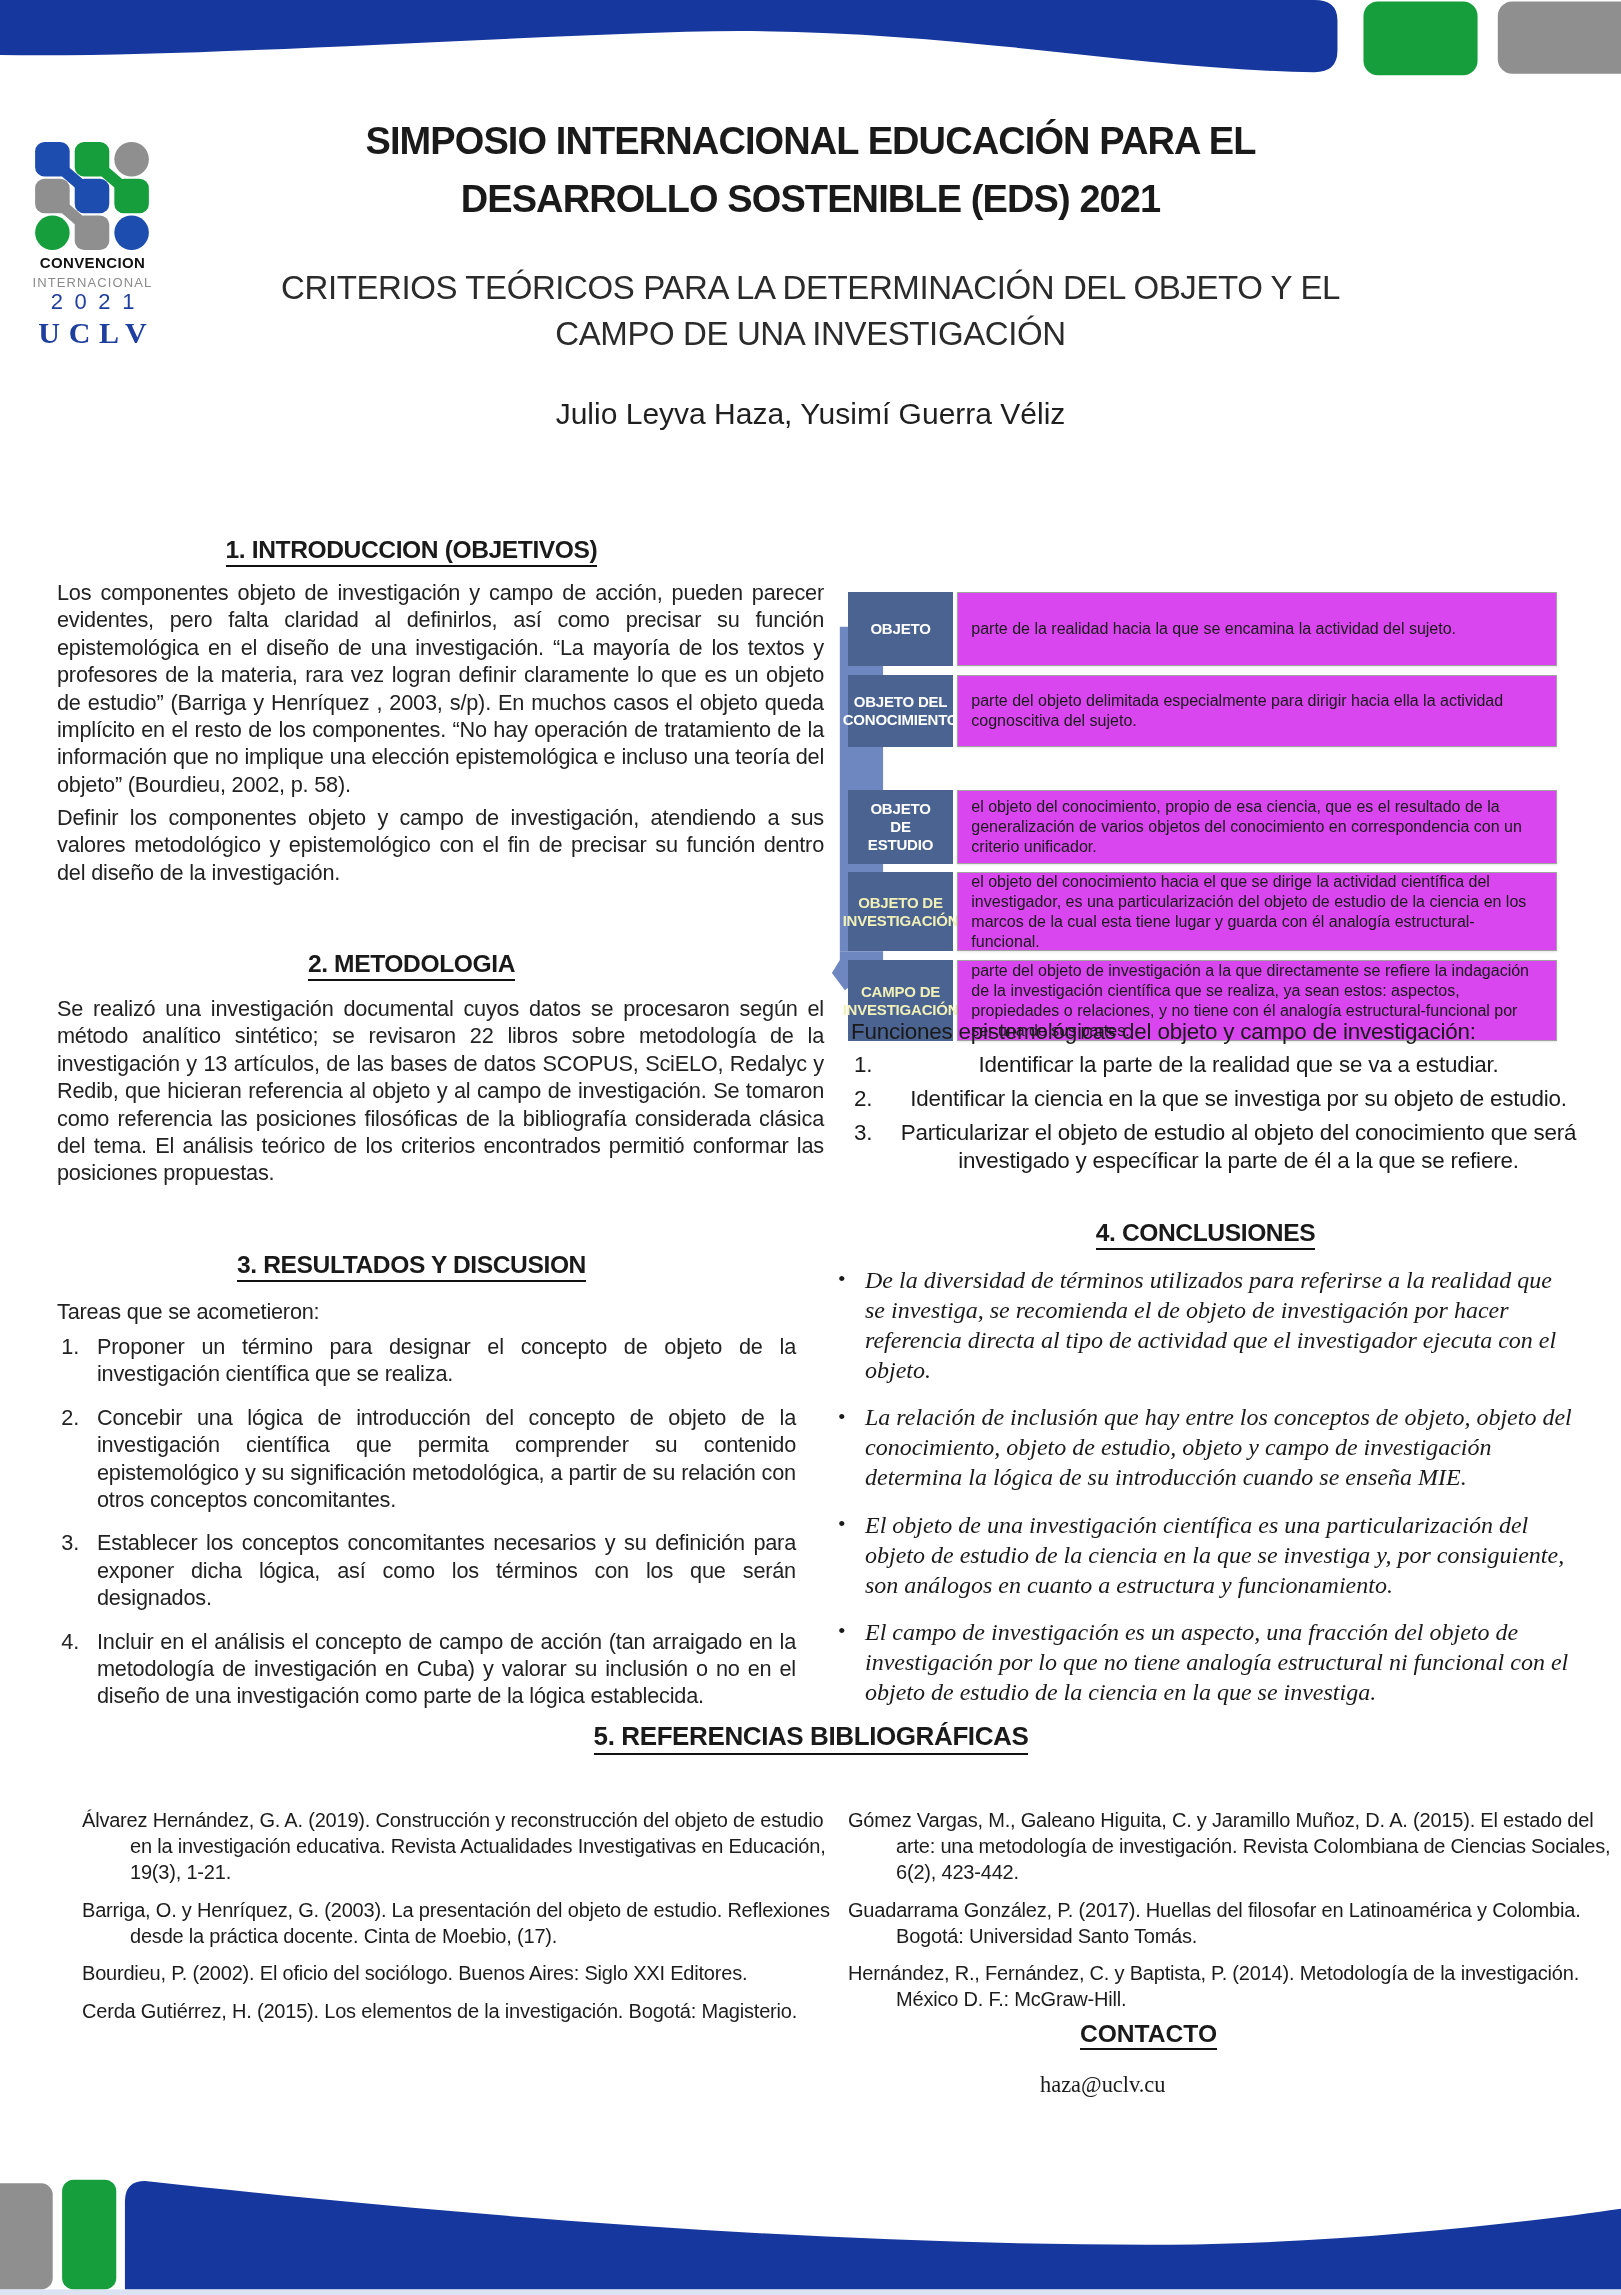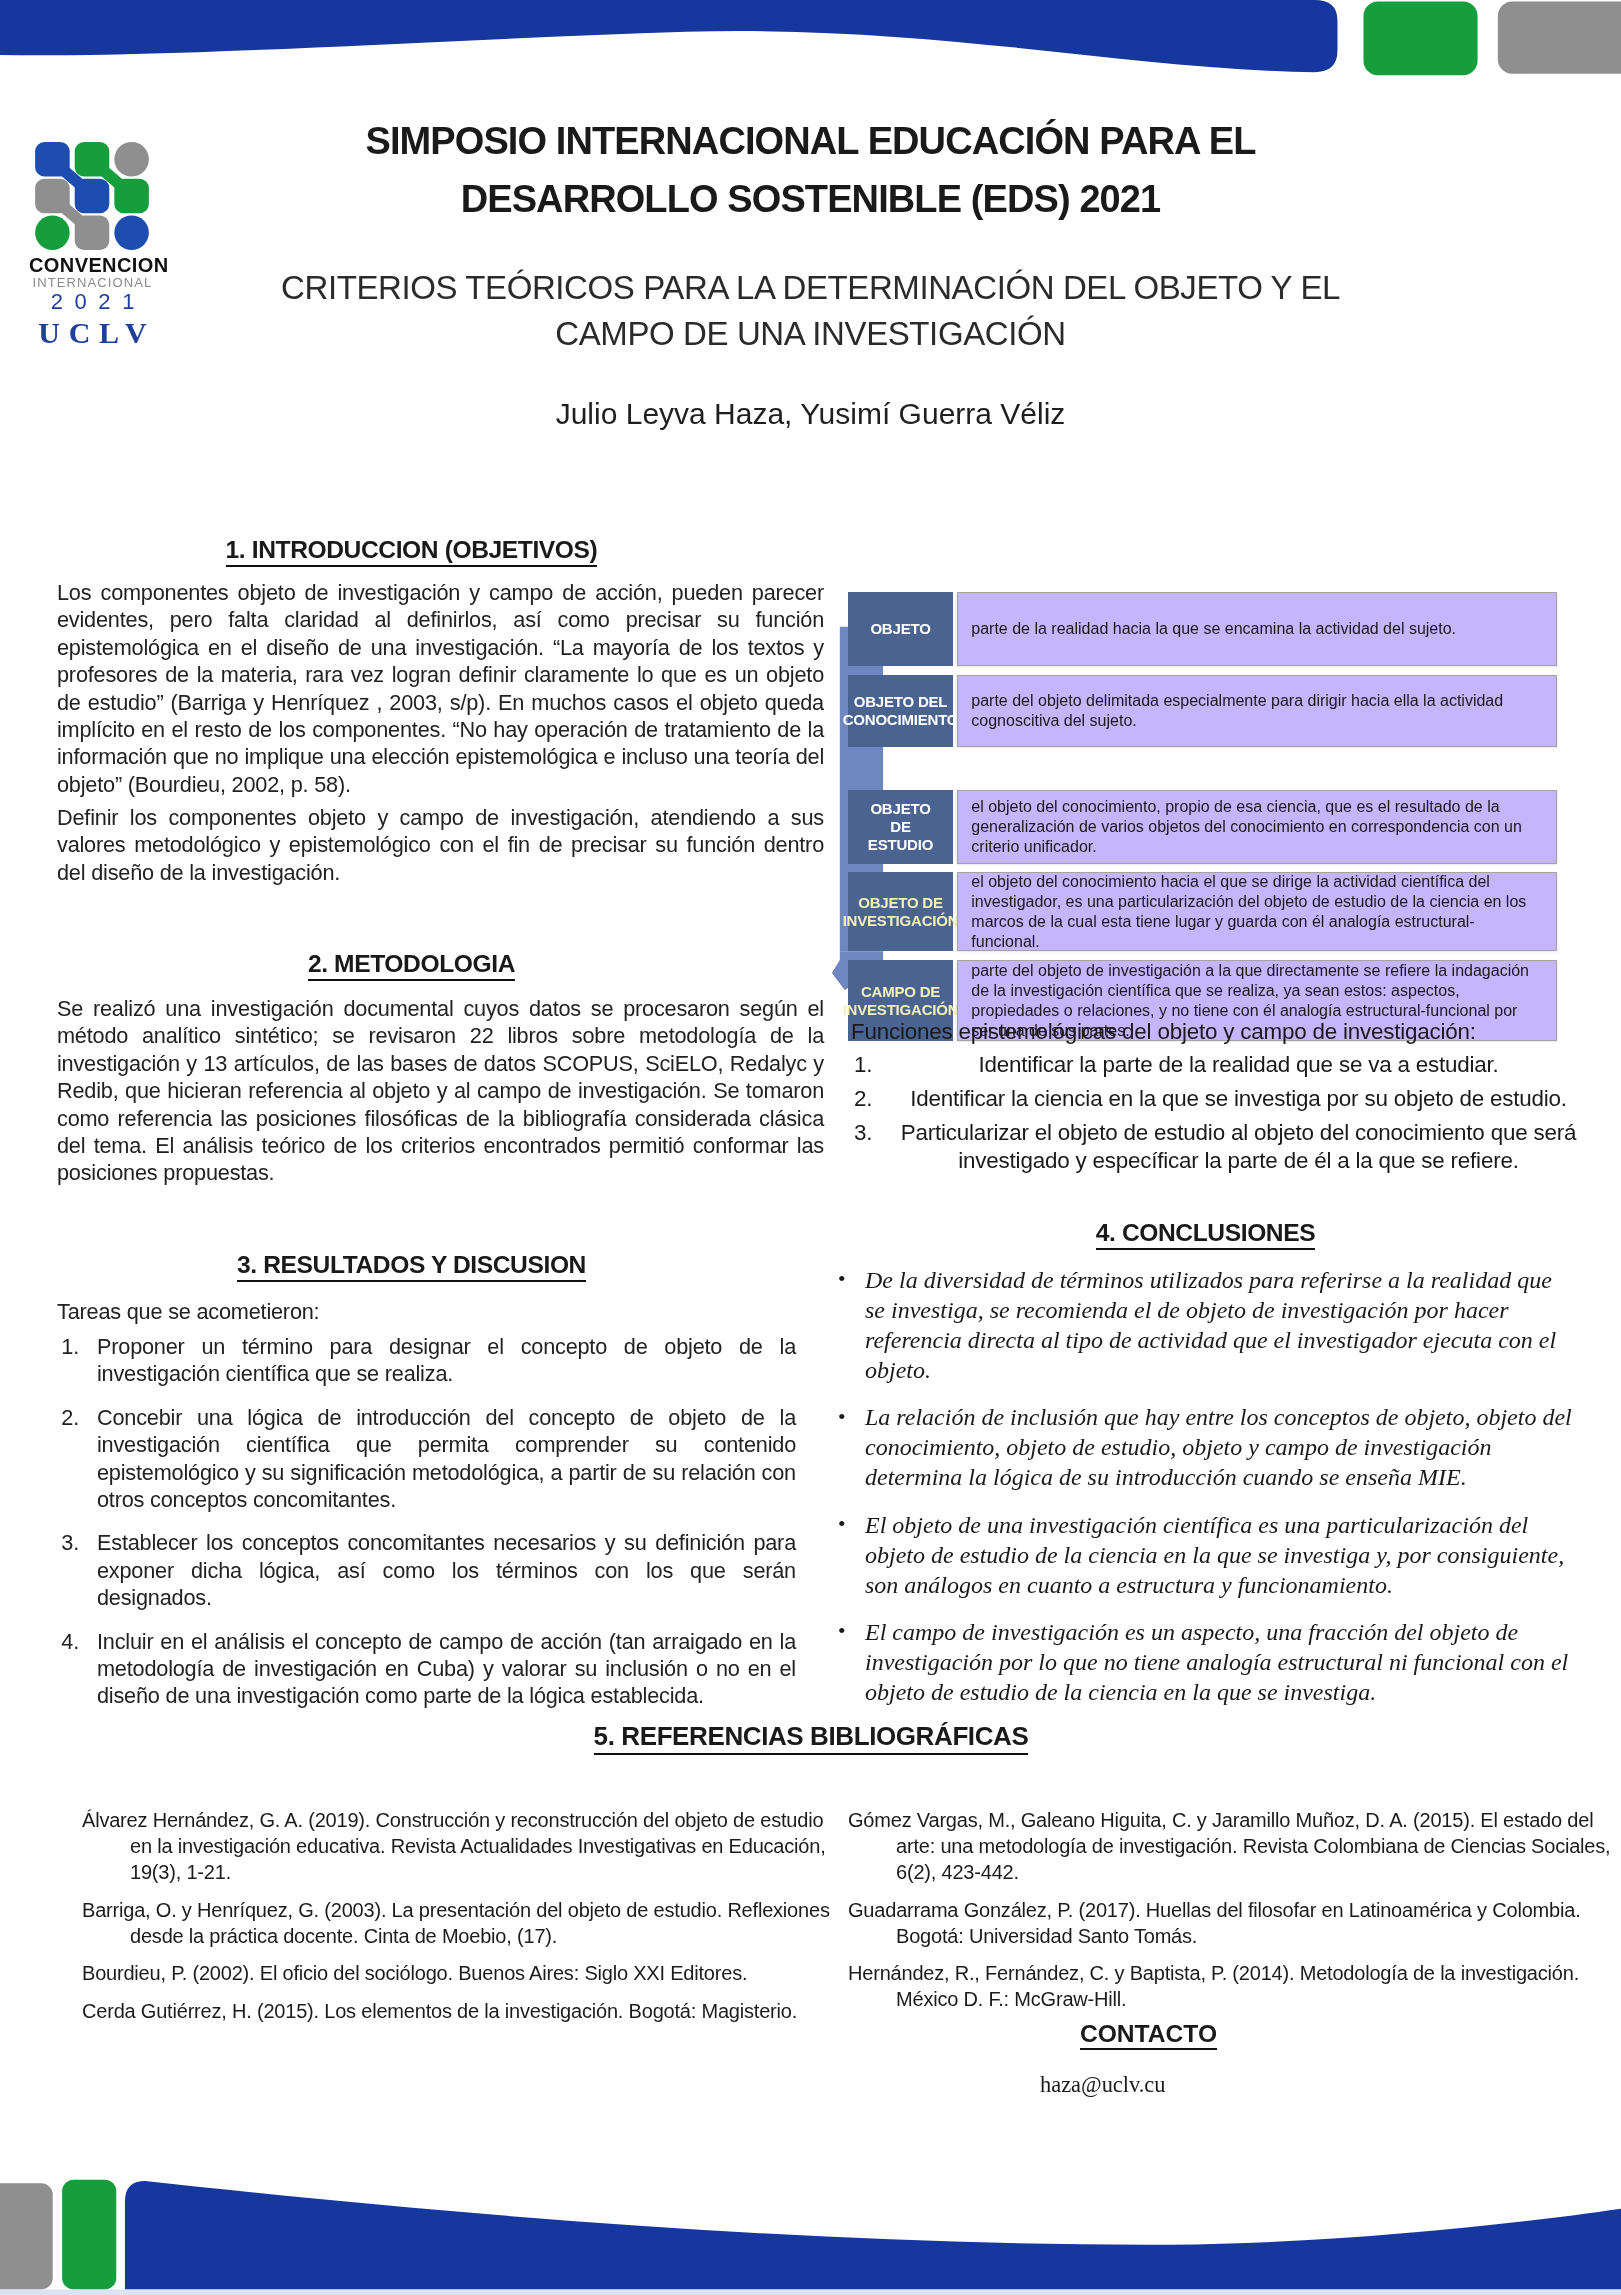--- a/index.html
+++ b/index.html
@@ -9,21 +9,21 @@
   .just{text-align:justify;}
   .cond{letter-spacing:-0.2px;margin-left:28px;}
 
   
   .title-line{left:233px;width:1155px;text-align:center;font-weight:bold;font-size:38px;letter-spacing:-0.9px;}
   .subtitle-line{left:233px;width:1155px;text-align:center;font-size:33px;color:#2b2b2b;letter-spacing:-0.4px;}
   .authors-line{left:233px;width:1155px;text-align:center;font-size:30px;color:#1f1f1f;}
 
   
   .logo-text{left:29px;width:127px;text-align:center;}
-  .logo-l1{font-size:20px;font-weight:bold;color:#111;letter-spacing:0.4px;}
+  .logo-l1{font-size:15px;font-weight:bold;color:#111;letter-spacing:0.4px;}
   .logo-l2{font-size:13px;color:#8a8a8a;letter-spacing:1.1px;}
   .logo-year{font-size:22px;color:#1f3f9f;letter-spacing:11.6px;text-indent:11.6px;}
   .logo-uclv{font-family:"Liberation Serif",serif;font-weight:bold;font-size:30px;color:#1e3f9e;letter-spacing:8.7px;text-indent:8.7px;}
 
   
   .sec-h{font-weight:bold;font-size:24.6px;text-align:center;letter-spacing:-0.4px;}
   .sec-h span{border-bottom:2.9px solid #111;padding-bottom:2.2px;}
 
   .body-text{font-size:21.7px;line-height:27.4px;color:#222;}
 
@@ -38,21 +38,21 @@
   ul.concl{margin:0;padding:0;list-style:none;font-family:"Liberation Serif",serif;font-size:24px;line-height:30px;}
   ul.concl li{position:relative;padding-left:36px;margin-bottom:17.3px;}
   ul.concl li::before{content:"\2022";position:absolute;left:8.7px;top:-0.7px;font-size:21.7px;}
 
   
   .trow{display:flex;gap:4.3px;margin-bottom:8.7px;}
   .trow .lbl{width:105px;flex:0 0 105px;background:#4A6390;color:#ffffff;display:flex;align-items:center;
              justify-content:center;text-align:center;font-weight:bold;font-size:15px;line-height:1.2;
              letter-spacing:-0.2px;padding:18px;box-sizing:border-box;}
   .trow[data-accent="yellow"] .lbl{color:#F1F0B8;}
-  .trow .def{flex:1;background:#c4b5fd;border:1.4px solid #a3a3a3;box-shadow:0 1.4px 2.2px rgba(0,0,0,0.18);
+  .trow .def{flex:1;background:#d946ef;border:1.4px solid #a3a3a3;box-shadow:0 1.4px 2.2px rgba(0,0,0,0.18);
              display:flex;align-items:center;padding:2.9px 13px;font-size:16px;line-height:20px;box-sizing:border-box;}
   .trow:nth-of-type(1){height:74px;}
   .trow:nth-of-type(2){height:72px;}
   .trow:nth-of-type(3){height:74px;margin-top:43px;}
   .trow:nth-of-type(4){height:79px;}
   .trow:nth-of-type(5){height:81px;}
 
   .ref-entry{font-size:20px;line-height:26px;padding-left:48px;text-indent:-48px;margin-bottom:11.6px;color:#1c1c1c;}
 
   .contact-h{font-weight:bold;font-size:24.6px;text-align:center;}

